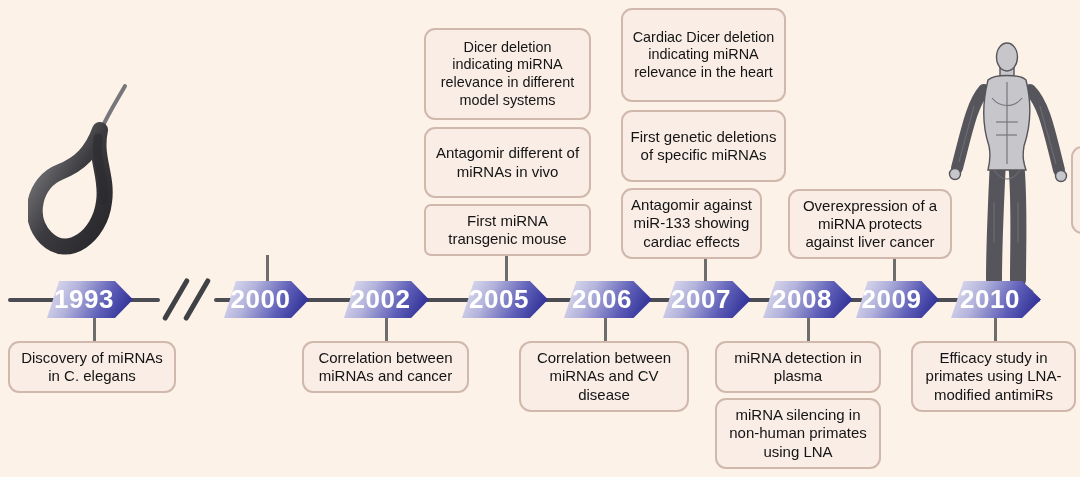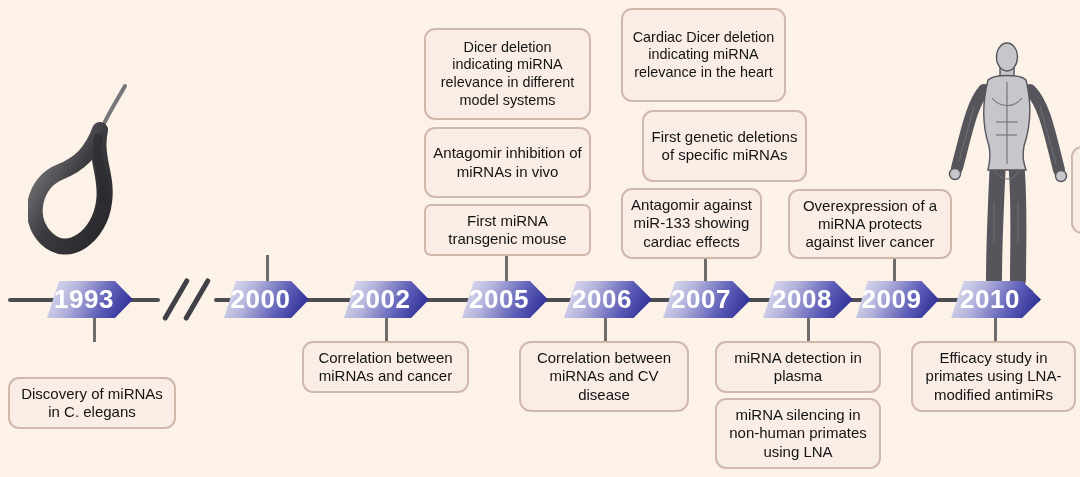--- a/index.html
+++ b/index.html
@@ -69,28 +69,28 @@
   <div class="year" style="left:224px; width:85px;">2000</div>
   <div class="year" style="left:344px; width:85px;">2002</div>
   <div class="year" style="left:462px; width:86px;">2005</div>
   <div class="year" style="left:564px; width:88px;">2006</div>
   <div class="year" style="left:663px; width:88px;">2007</div>
   <div class="year" style="left:763px; width:90px;">2008</div>
   <div class="year" style="left:856px; width:83px;">2009</div>
   <div class="year" style="left:951px; width:90px;">2010</div>
 
   <div class="box small-text" style="left:424px; top:28px;  width:167px; min-height:92px;">Dicer deletion indicating miRNA relevance in different model systems</div>
-  <div class="box" style="left:424px; top:127px; width:167px; min-height:71px;">Antagomir inhibition of miRNAs in vivo</div>
+  <div class="box" style="left:424px; top:127px; width:167px; min-height:71px;">Antagomir different of miRNAs in vivo</div>
   <div class="box" style="left:424px; top:204px; width:167px; min-height:52px;border-radius:7px;">First miRNA transgenic mouse</div>
   <div class="box small-text" style="left:621px; top:8px;   width:165px; min-height:94px;">Cardiac Dicer deletion indicating miRNA relevance in the heart</div>
-  <div class="box" style="left:621px; top:110px; width:165px; min-height:72px;margin-left:21px;">First genetic deletions of specific miRNAs</div>
+  <div class="box" style="left:621px; top:110px; width:165px; min-height:72px;">First genetic deletions of specific miRNAs</div>
   <div class="box" style="left:621px; top:188px; width:141px; min-height:71px;">Antagomir against miR-133 showing cardiac effects</div>
   <div class="box" style="left:788px; top:189px; width:164px; min-height:70px;">Overexpression of a miRNA protects against liver cancer</div>
 
-  <div class="box" style="left:8px;   top:341px; width:168px; min-height:52px;margin-top:36px;">Discovery of miRNAs in C. elegans</div>
+  <div class="box" style="left:8px;   top:341px; width:168px; min-height:52px;">Discovery of miRNAs in C. elegans</div>
   <div class="box" style="left:302px; top:341px; width:167px; min-height:52px;">Correlation between miRNAs and cancer</div>
   <div class="box" style="left:519px; top:341px; width:170px; min-height:71px;border-radius:12px;">Correlation between miRNAs and CV disease</div>
   <div class="box" style="left:715px; top:341px; width:166px; min-height:52px;">miRNA detection in plasma</div>
   <div class="box" style="left:715px; top:398px; width:166px; min-height:71px;">miRNA silencing in non-human primates using LNA</div>
   <div class="box" style="left:911px; top:341px; width:165px; min-height:71px;">Efficacy study in primates using LNA-modified antimiRs</div>
 
   <div class="cut-box" style="left:1071px; top:146px; width:20px; height:88px;"></div>
 
   <svg style="left:28px; top:80px;" width="108" height="196" viewBox="0 0 108 196">
     <defs>

